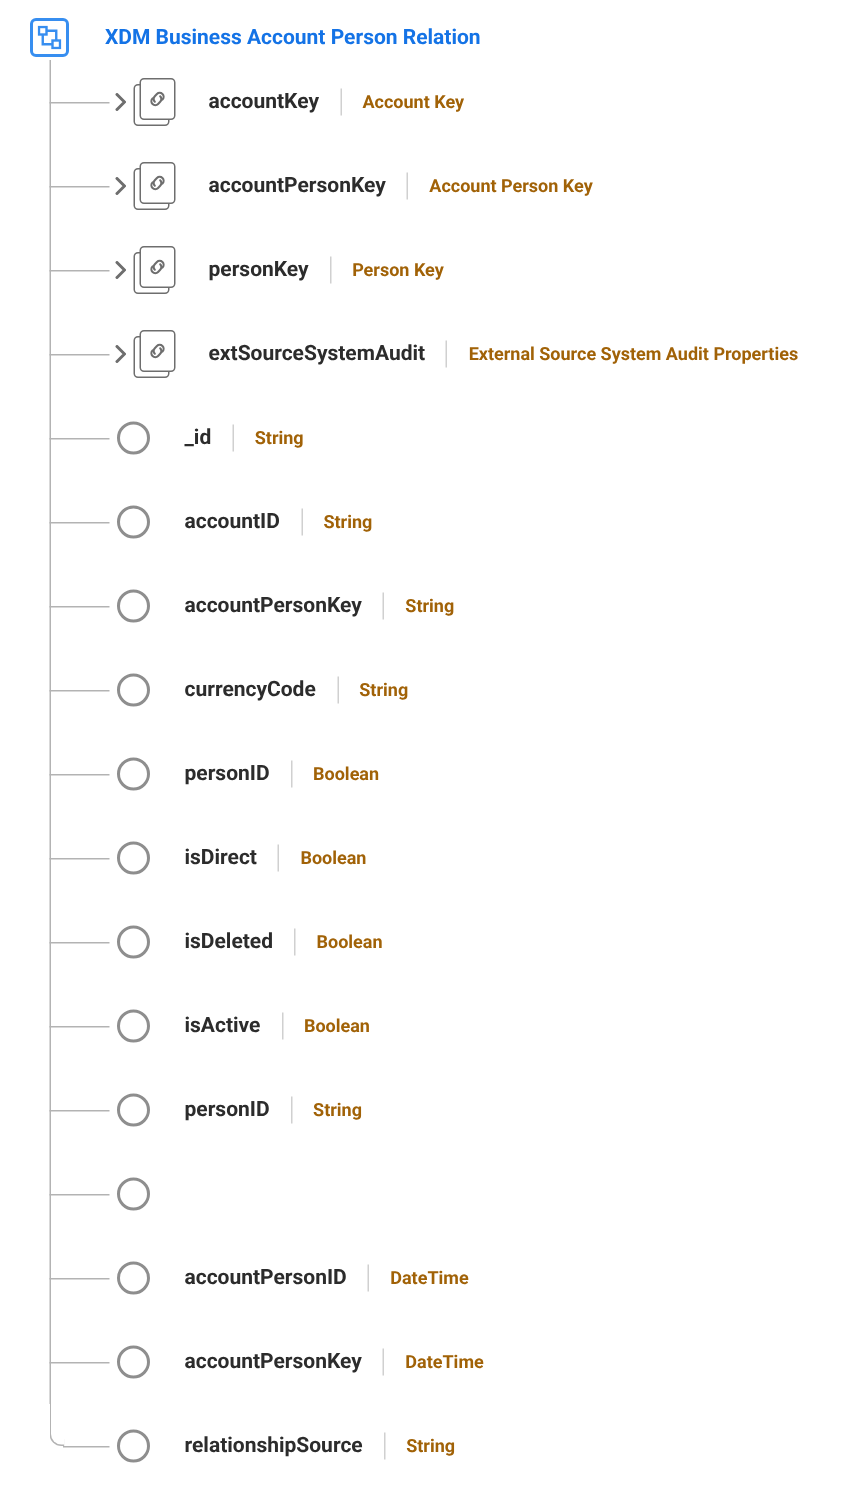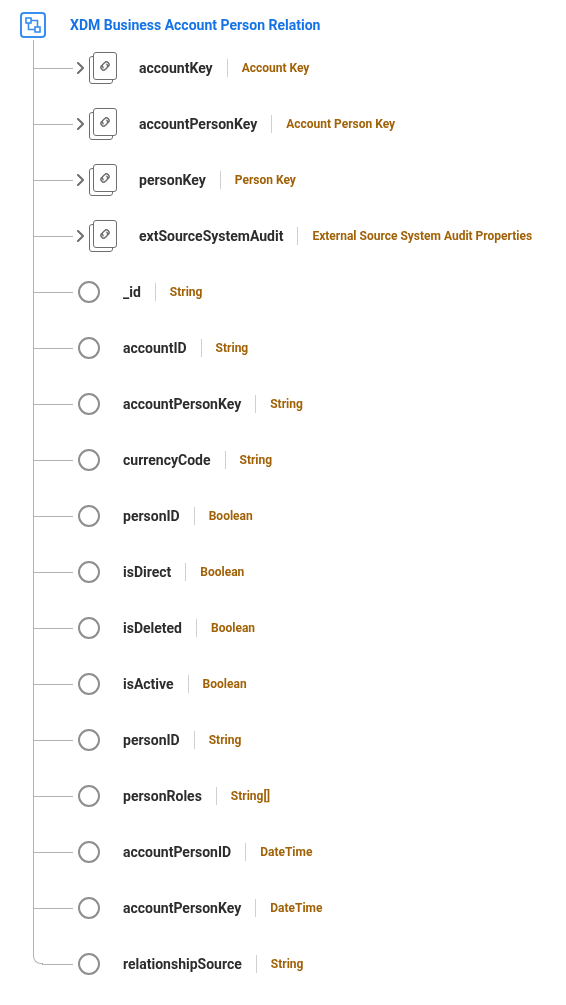--- a/index.html
+++ b/index.html
@@ -375,25 +375,20 @@
           <span class="sep"></span>
           <span class="field-desc">String</span>
         </div>
       </div>
       <div class="row">
         <div class="connector">
           <div class="v"></div>
           <div class="h"></div>
         </div>
         <div class="node-icon leaf"></div>
-        <div class="labels">
-          <span class="field-name">personRoles</span>
-          <span class="sep"></span>
-          <span class="field-desc">String[]</span>
-        </div>
       </div>
       <div class="row">
         <div class="connector">
           <div class="v"></div>
           <div class="h"></div>
         </div>
         <div class="node-icon leaf"></div>
         <div class="labels">
           <span class="field-name">accountPersonID</span>
           <span class="sep"></span>

